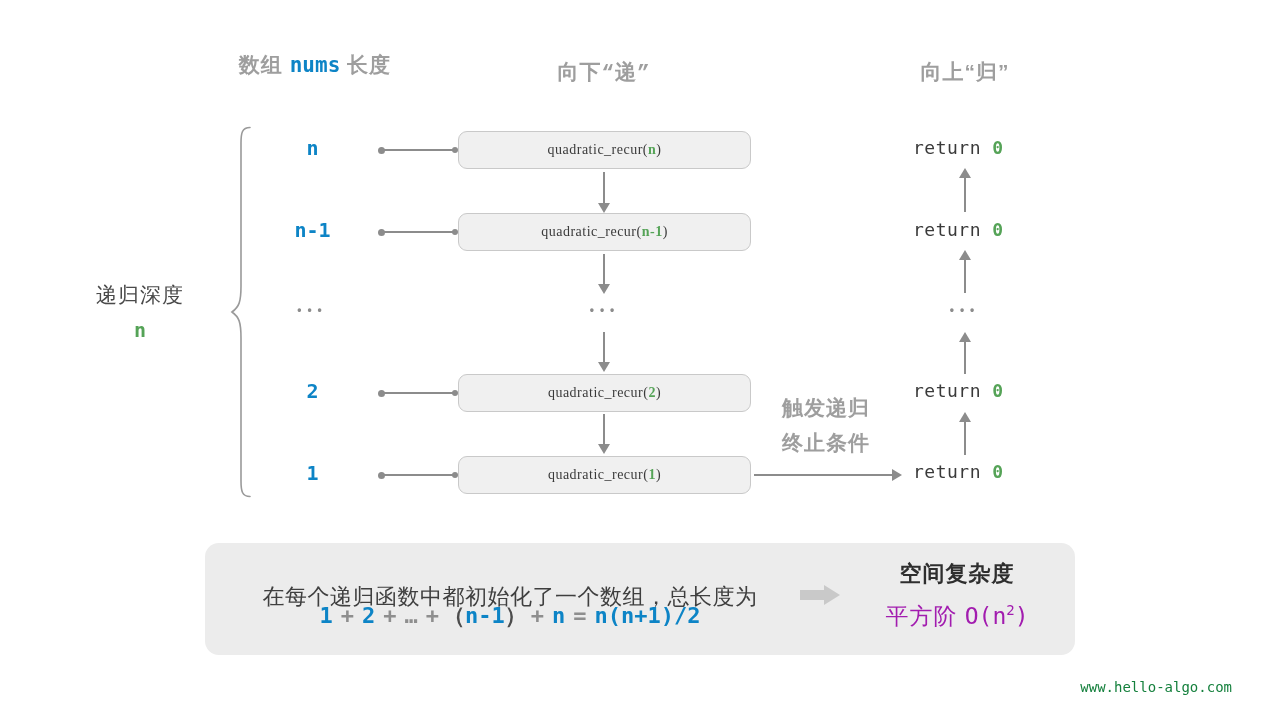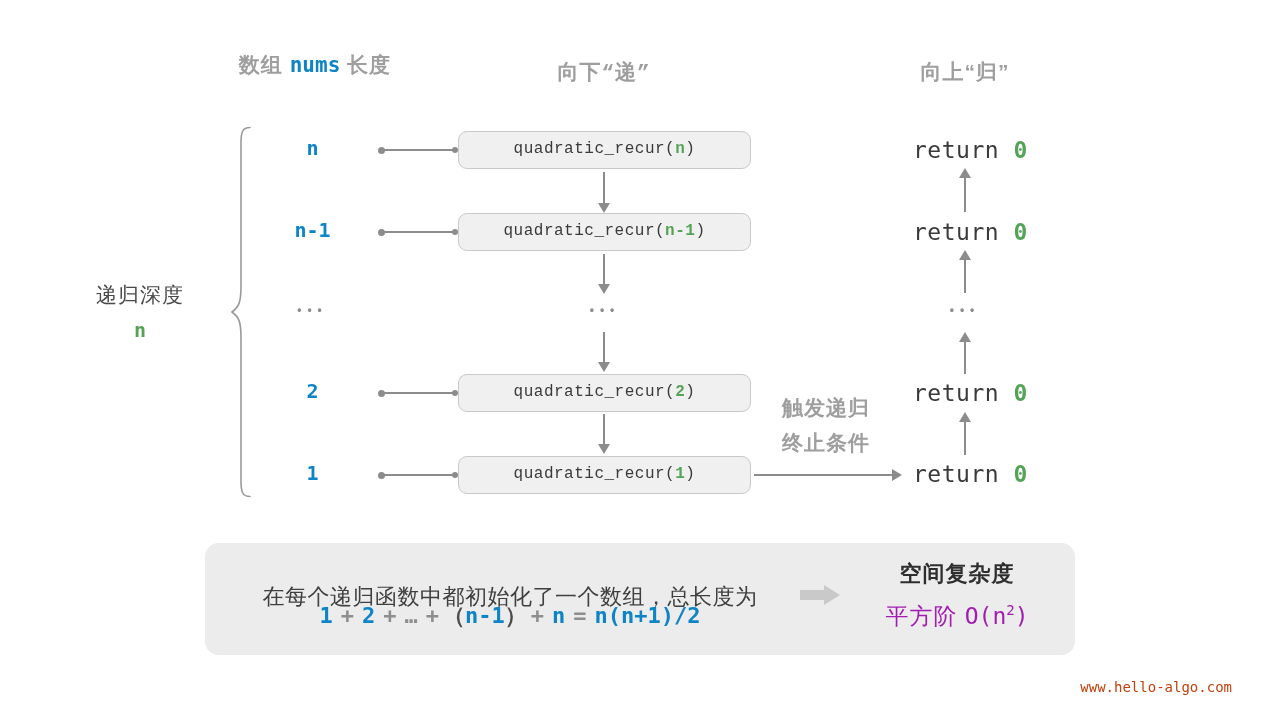--- a/index.html
+++ b/index.html
@@ -30,29 +30,29 @@
   .connector .line { position: absolute; left: 4px; right: 2px; top: 3px; height: 2px; background: #8c8c8c; }
   .connector .dot-l { position: absolute; left: 0; top: 0.5px; width: 7px; height: 7px; border-radius: 50%; background: #8c8c8c; }
   .connector .dot-r { position: absolute; right: 0; top: 1px; width: 6px; height: 6px; border-radius: 50%; background: #8c8c8c; }
 
   
   .callbox {
     width: 293px; height: 38px;
     background: #f0f0f0;
     border: 1.5px solid #c9c9c9;
     border-radius: 9px;
-    font-family: Liberation Mono, monospace;
-    font-size: 16px; color: #3a3a3a;
+    font-family: Liberation Serif, serif;
+    font-size: 14px; color: #3a3a3a;
     line-height: 35px; text-align: center;
     letter-spacing: 0.5px;
   }
   .callbox .arg { color: #55a357; font-weight: bold; }
 
   
-  .ret { font-family: "DejaVu Sans Mono", monospace; font-size: 23px; color: #3a3a3a; letter-spacing: 0.5px; }
+  .ret { font-family: "DejaVu Sans Mono", monospace; font-size: 18px; color: #3a3a3a; letter-spacing: 0.5px; }
   .ret .val { color: #55a357; font-weight: bold; }
 
   
   .dots { font-size: 12px; font-weight: bold; color: #8c8c8c; letter-spacing: 6px; }
 
   
   .varrow { width: 12px; }
   .varrow .line { position: absolute; left: 4.75px; width: 2.5px; background: #8c8c8c; }
   .varrow.down .line { top: 0; bottom: 8px; }
   .varrow.down .head { position: absolute; bottom: 0; left: 0; width: 0; height: 0;
@@ -79,21 +79,21 @@
   .f-par  { color: #4c4c4c; }
   .big-arrow { width: 42px; height: 20px; }
   .big-arrow .bar  { position: absolute; left: 0; top: 5px; width: 24px; height: 10px; background: #c9c9c9; }
   .big-arrow .head { position: absolute; left: 24px; top: 0; width: 0; height: 0;
     border-top: 10px solid transparent; border-bottom: 10px solid transparent; border-left: 16px solid #c9c9c9; }
   .r-title { font-size: 22px; font-weight: bold; color: #2e2e2e; letter-spacing: 1px; }
   .r-value { font-size: 23px; font-weight: normal; color: #a21caf; letter-spacing: 1px; }
   .r-value .o { font-family: "DejaVu Sans Mono", monospace; letter-spacing: 0; }
   .r-value sup { font-size: 14px; }
 
-  .watermark { font-family: "DejaVu Sans Mono", monospace; font-size: 14px; color: #c2410c; }
+  .watermark { font-family: "DejaVu Sans Mono", monospace; font-size: 14px; color: #15803d; }
 
   .brace-svg { stroke: #9a9a9a; stroke-width: 1.6; fill: none; }
 </style>
 </head>
 <body>
 
 <div id="canvas">
 
   <div class="abs ctr hdr" style="left:200px; top:51px; width:230px;"><span>数组 </span><span class="code">nums</span><span> 长度</span></div>
   <div class="abs ctr hdr" style="left:519px; top:58px; width:170px;font-family:Liberation Mono, monospace;">向下“递”</div>

